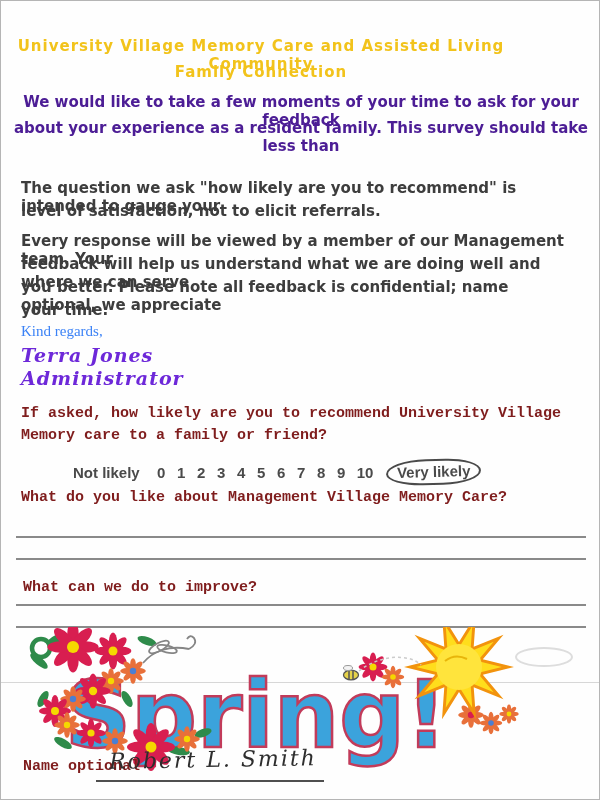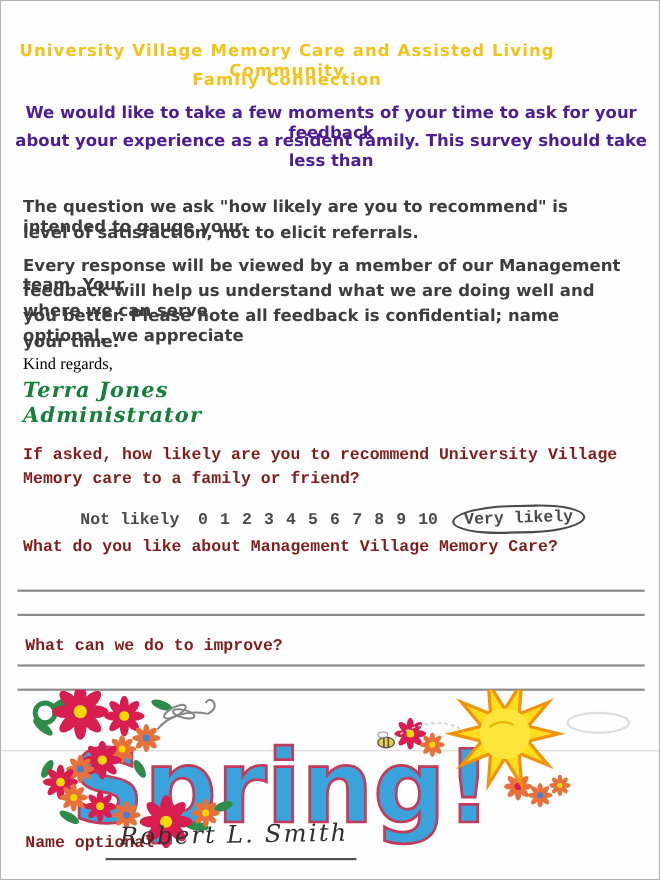--- a/index.html
+++ b/index.html
@@ -26,41 +26,41 @@
     font-weight:700;font-size:15px;color:#4c1d95;
   }
   .para-line{
     position:absolute;left:20px;width:565px;
     font-weight:600;font-size:15px;color:#3d3d3d;
   }
   
   .regards{
     position:absolute;left:20px;top:322px;
     font-family:"Liberation Serif",serif;
-    font-size:15px;color:#000000;
+    font-size:15px;color:#3b82f6;
   }
   .script{
     position:absolute;left:20px;
     font-family:"DejaVu Serif",serif;
     font-style:italic;font-weight:700;
-    font-size:19px;color:#15803d;letter-spacing:1px;
+    font-size:19px;color:#6d28d9;letter-spacing:1px;
   }
   .script-name{top:343px;}
   .script-title{top:366px;}
   
   .q-text{
     font-family:Liberation Mono, monospace;
     font-weight:600;font-size:15px;color:#7f1d1d;
   }
   .recommend-q{position:absolute;left:20px;top:402px;width:555px;line-height:22px;}
   
   .scale-row{
     position:absolute;left:72px;top:458px;
     display:flex;align-items:center;column-gap:11px;
-    font-family:Liberation Mono, monospace;
+    font-family:Liberation Sans, sans-serif;
     font-weight:600;font-size:15px;color:#4a4a4a;
   }
   .scale-label{margin-right:6px;}
   .scale-num{display:inline-block;min-width:9px;text-align:center;}
   .scale-max{
     margin-left:2px;
     border:2px solid #4a4a4a;
     border-radius:55% 48% 52% 50% / 70% 62% 68% 60%;
     padding:2px 9px 3px 9px;
     transform:rotate(-1.5deg);

